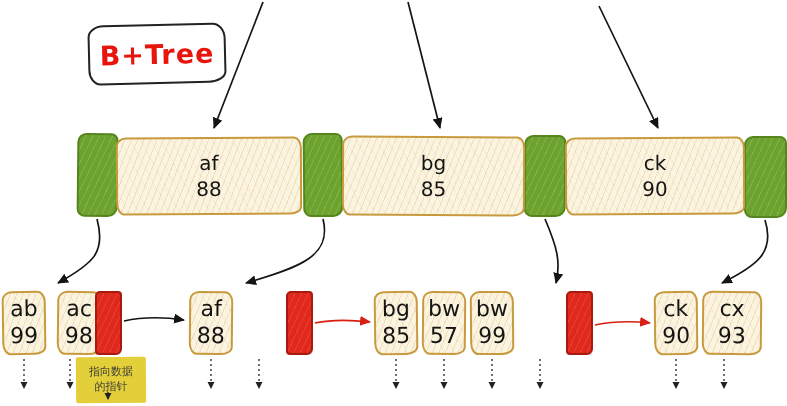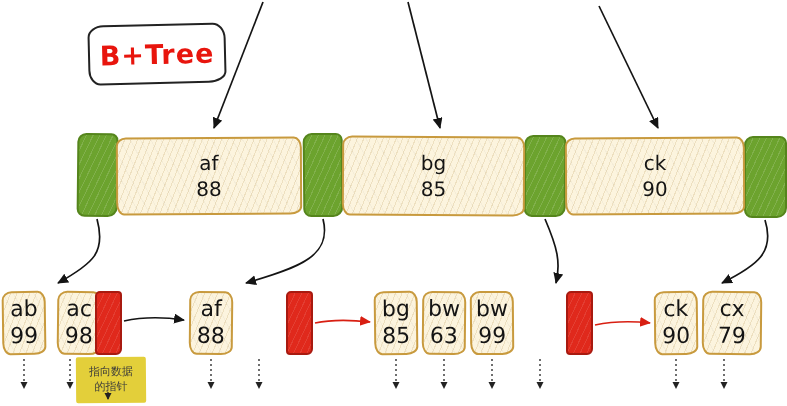--- a/index.html
+++ b/index.html
@@ -135,35 +135,35 @@
     <div>88</div>
   </div>
   <div class="rptr" style="left:286px;top:291px;width:27px;height:64px"></div>
 
   <div class="cell leaf" style="left:374px;top:291px;width:44px;height:64px;transform:rotate(-.7deg)">
     <div>bg</div>
     <div>85</div>
   </div>
   <div class="cell leaf" style="left:422px;top:291px;width:44px;height:64px;transform:rotate(.6deg)">
     <div>bw</div>
-    <div>63</div>
+    <div>57</div>
   </div>
   <div class="cell leaf" style="left:470px;top:291px;width:44px;height:64px;transform:rotate(-.5deg)">
     <div>bw</div>
     <div>99</div>
   </div>
   <div class="rptr" style="left:566px;top:291px;width:27px;height:64px"></div>
 
   <div class="cell leaf" style="left:654px;top:291px;width:44px;height:64px;transform:rotate(-.6deg)">
     <div>ck</div>
     <div>90</div>
   </div>
   <div class="cell leaf" style="left:702px;top:291px;width:60px;height:64px;transform:rotate(.6deg)">
     <div>cx</div>
-    <div>79</div>
+    <div>93</div>
   </div>
 
   <div class="note">
     <div>指向数据</div>
     <div>的指针</div>
   </div>
 
 </div>
 
 </body></html>

